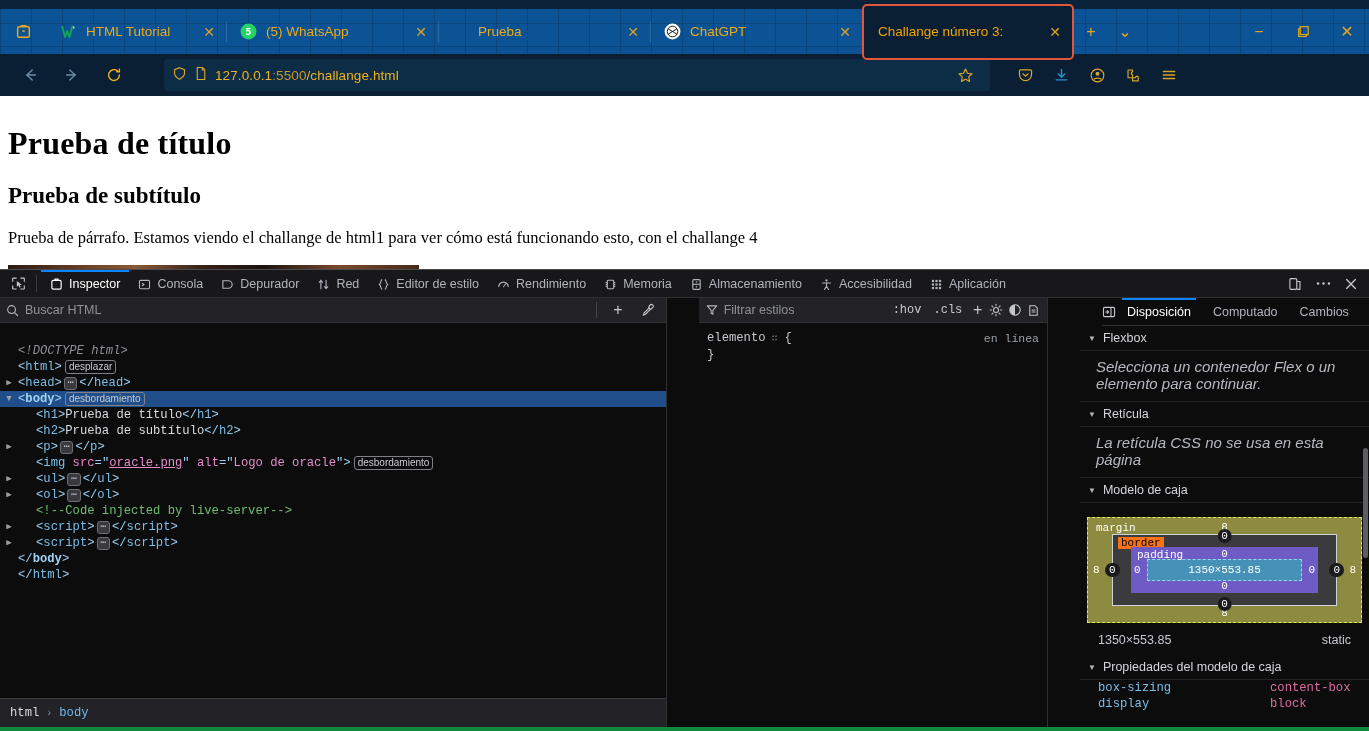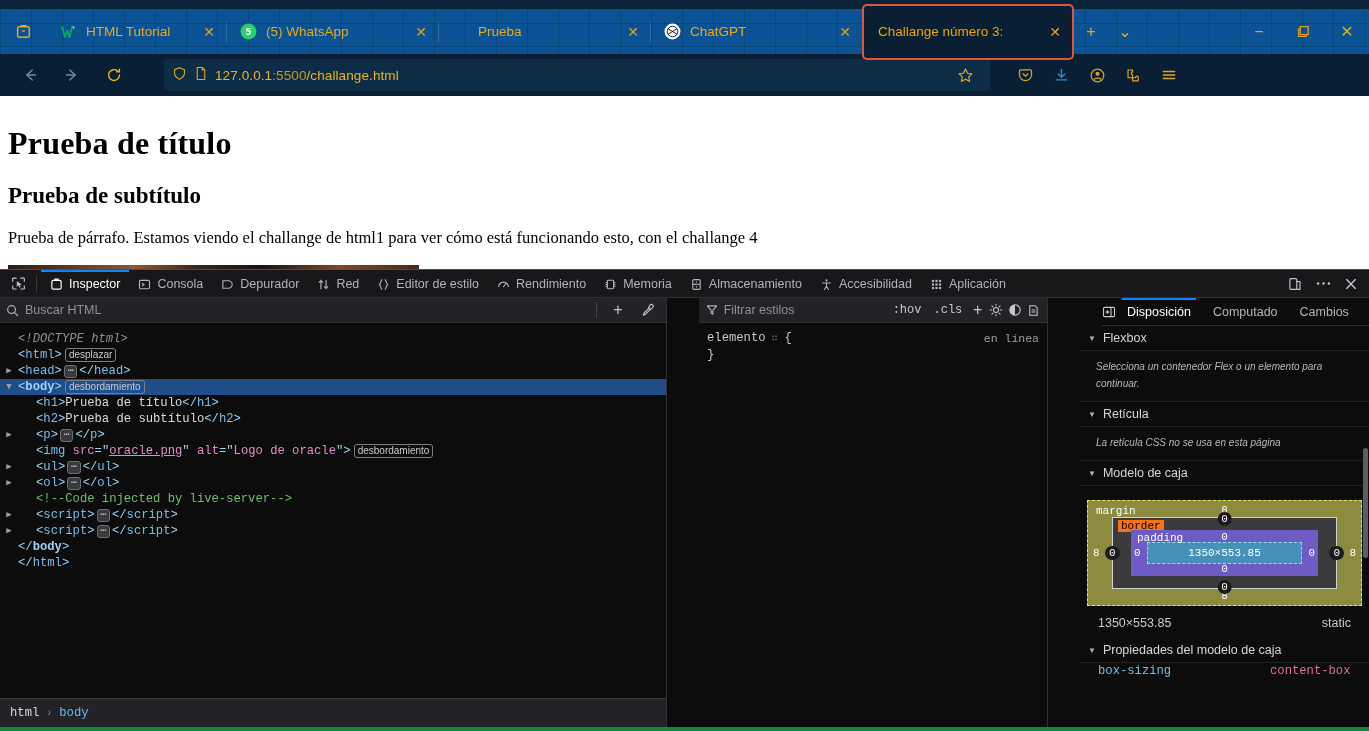--- a/index.html
+++ b/index.html
@@ -162,21 +162,21 @@
   .markup-search .srch-ico{ color:#b1b4bb; display:flex; align-items:center;}
   .markup-search input{
     flex:1 1 auto; background:transparent; border:0; outline:none;
     color:#d7d9de; font-size:12.5px; font-family:"Liberation Sans",sans-serif;
   }
   .markup-search input::placeholder{ color:#8f9296; }
   .ms-div{ width:1px;height:16px;background:#45454a;margin:0 3px;}
   .ms-btn{ width:24px;height:22px;display:flex;align-items:center;justify-content:center;color:#c3c6cc;}
 
   .markup-tree{
-    flex:1 1 auto; overflow:hidden; padding:8px 0 0 0;
+    flex:1 1 auto; overflow:hidden; padding:20px 0 0 0;
     font-family:"Liberation Mono", monospace; font-size:12.2px; line-height:16px;
   }
   .mline{ padding:0 0 0 18px; white-space:nowrap; position:relative; height:16px; display:flex; align-items:center;}
   .mline.sel{ background:#204e8a; }
   .mline .twisty{
     position:absolute; left:0; width:18px; text-align:center; color:#9aa0a6; font-size:9px;
   }
   .ind1{ padding-left:18px;} .ind2{ padding-left:36px;}
   .tw1{ left:18px;} .tw2{ left:36px;}
   .c-doctype{ color:#8e9095; font-style:italic;}
@@ -245,21 +245,21 @@
   .lay-tab.active::before{content:"";position:absolute;left:6px;right:6px;top:0;height:2px;background:#0a84ff;}
   .lay-more{ margin-left:auto; width:20px;height:26px;display:flex;align-items:center;justify-content:center;color:#c3c6cc;}
 
   .lay-body{ flex:1 1 auto; overflow:hidden;}
   .sec-head{
     display:flex; align-items:center; gap:7px; padding:5px 8px;
     color:#d4d6db; font-size:12.5px; border-bottom:1px solid #222225;
   }
   .sec-head .tri{ color:#b1b4bb; font-size:8px;}
   .sec-note{
-    padding:7px 16px 9px 16px; color:#b6b9bf; font-style:italic; font-size:10px;
+    padding:7px 16px 9px 16px; color:#b6b9bf; font-style:italic; font-size:15px;
     line-height:17px; border-bottom:1px solid #222225;
   }
 
   
   .bm-wrap{ padding:14px 0 6px 0; display:flex; justify-content:center;}
   .bm-margin{
     width:275px; padding:16px 24px; background:#8d8b3f;
     border:1px dashed #e9e74e; position:relative;
     font-family:"Liberation Mono",monospace; font-size:11px; color:#fff;
   }
@@ -891,20 +891,24 @@
 
         <div class="sec-head">
           <span class="tri">▼</span>
           <span>Propiedades del modelo de caja</span>
         </div>
 
         <div class="prop-row">
           <span class="prop-name">box-sizing</span>
           <span class="prop-val">content-box</span>
         </div>
+        <div class="prop-row">
+          <span class="prop-name">display</span>
+          <span class="prop-val">block</span>
+        </div>
       </div>
 
       <div class="scroll-ind"></div>
     </div>
 
   </div>
   <div class="green-bar"></div>
 </div>
 
 </body></html>

